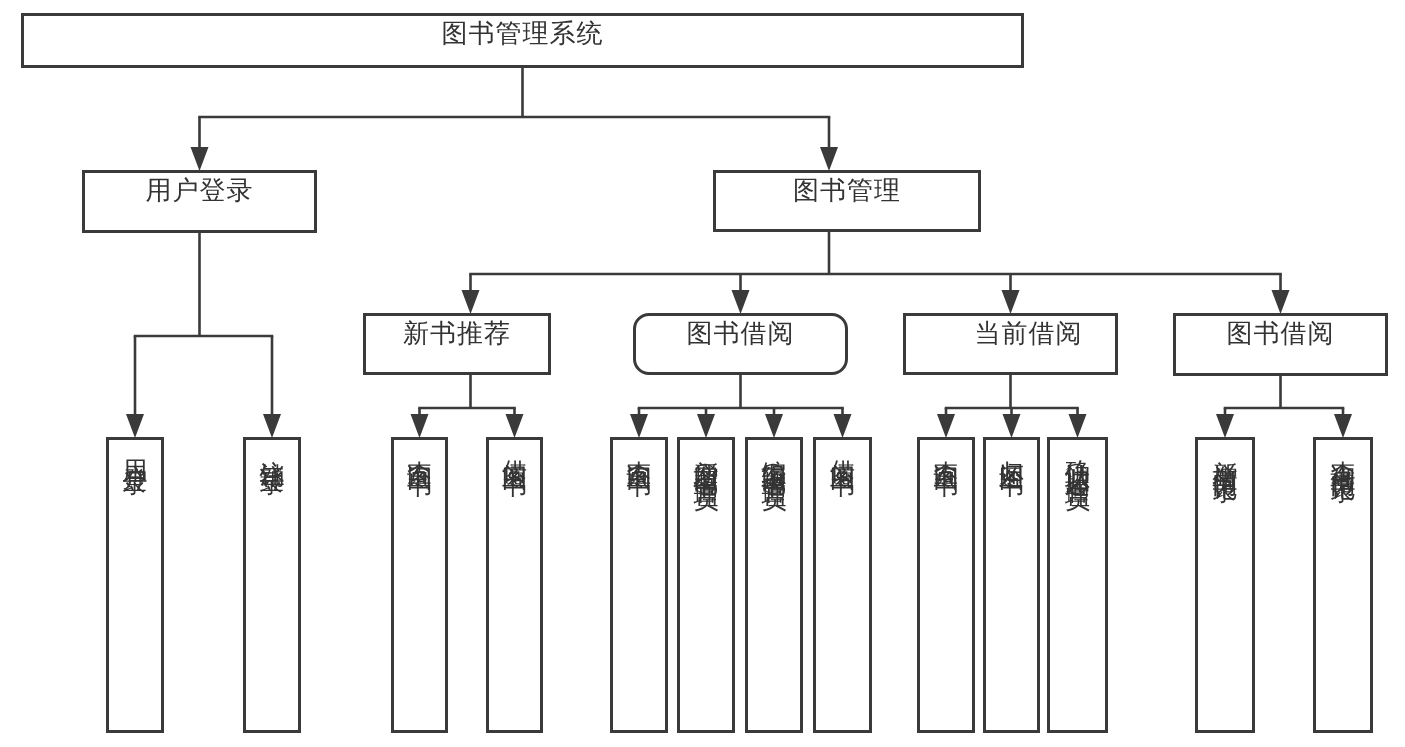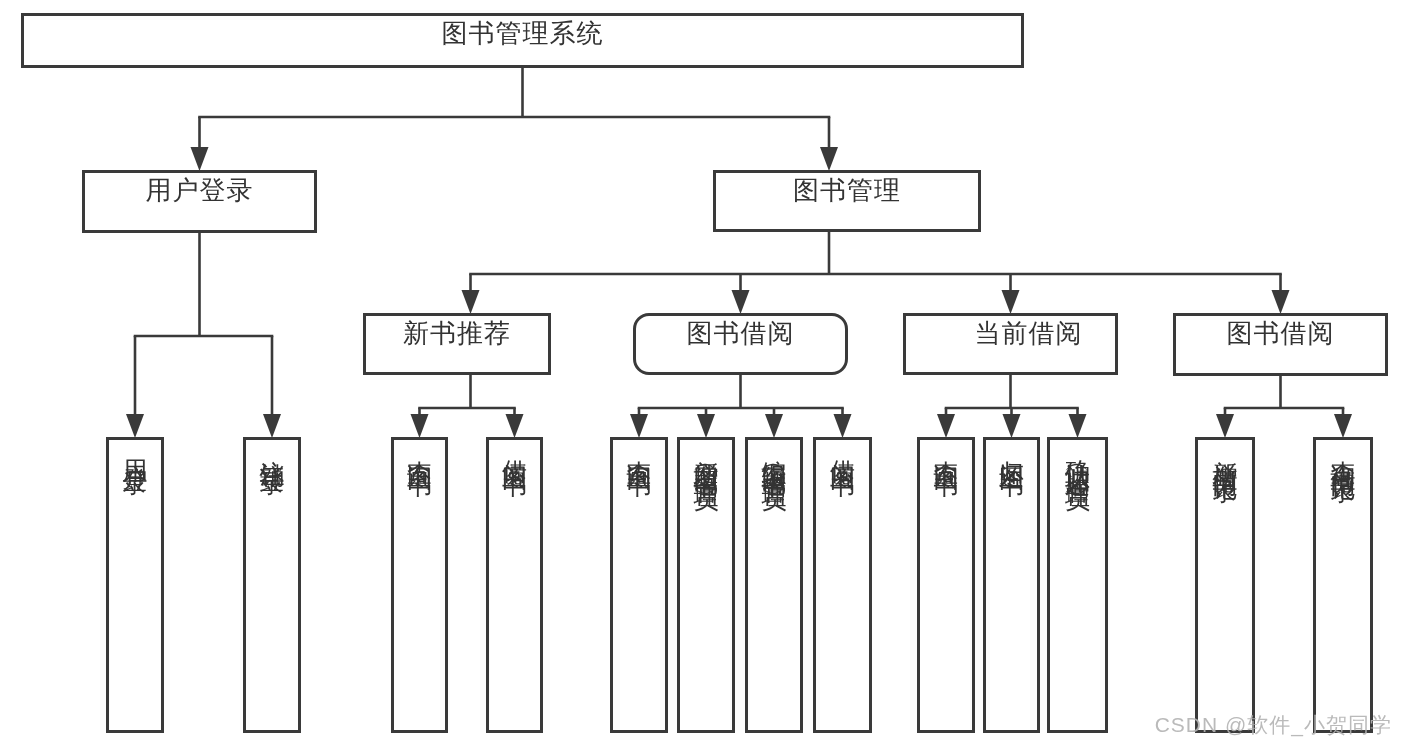--- a/index.html
+++ b/index.html
@@ -169,14 +169,13 @@
     </div>
     <div class="node vertical" style="left: 1047px; top: 437px; width: 61px; height: 296px;">
       <span class="label">确认归还（管理员）</span>
     </div>
     <div class="node vertical" style="left: 1195px; top: 437px; width: 60px; height: 296px;">
       <span class="label">新增借阅记录</span>
     </div>
     <div class="node vertical" style="left: 1313px; top: 437px; width: 60px; height: 296px;">
       <span class="label">查询借阅记录</span>
     </div>
-    <div id="watermark">CSDN @软件_小贺同学</div>
 </div>
 
 </body></html>

